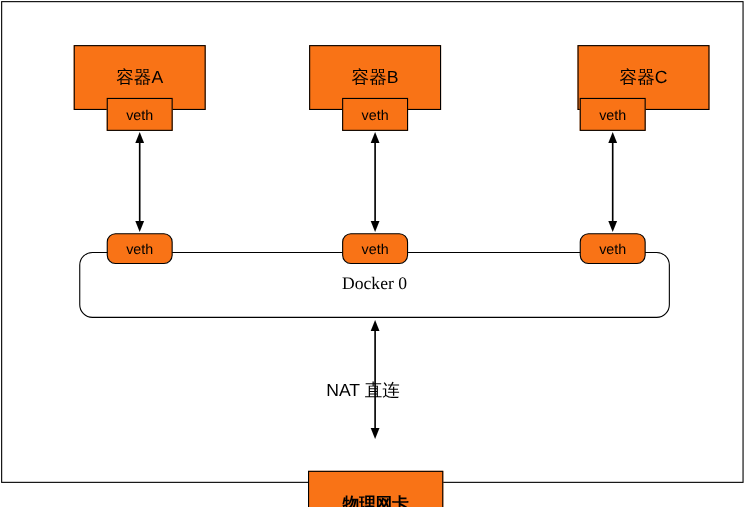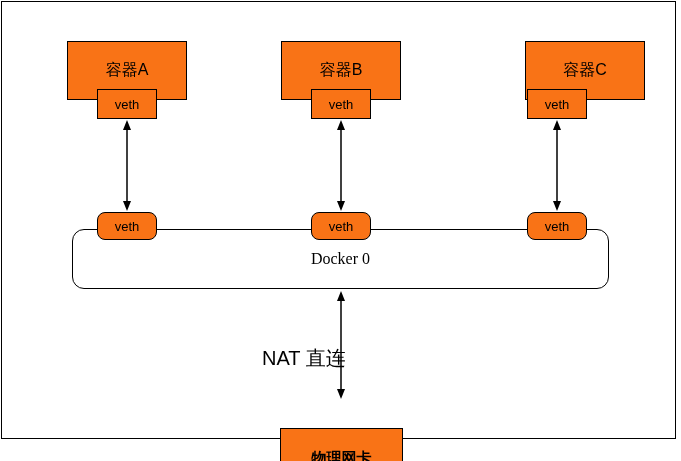--- a/index.html
+++ b/index.html
@@ -85,25 +85,25 @@
     background: transparent;
     display: flex;
     align-items: center;
     justify-content: center;
     font-size: 16px;
     z-index: 2;
     font-family: Liberation Serif, serif;
   }
   .nat-label {
     position: absolute;
-    left: 262px;
+    left: 250px;
     top: 345px;
     width: 160px;
-    text-align: left;
-    font-size: 20px;
+    text-align: center;
+    font-size: 16px;
     background: transparent;
     z-index: 4;
   }
   .nic-box {
     width: 123px;
     height: 60px;
     left: 280px;
     top: 400px;
     font-size: 15px;
     font-weight: bold;

